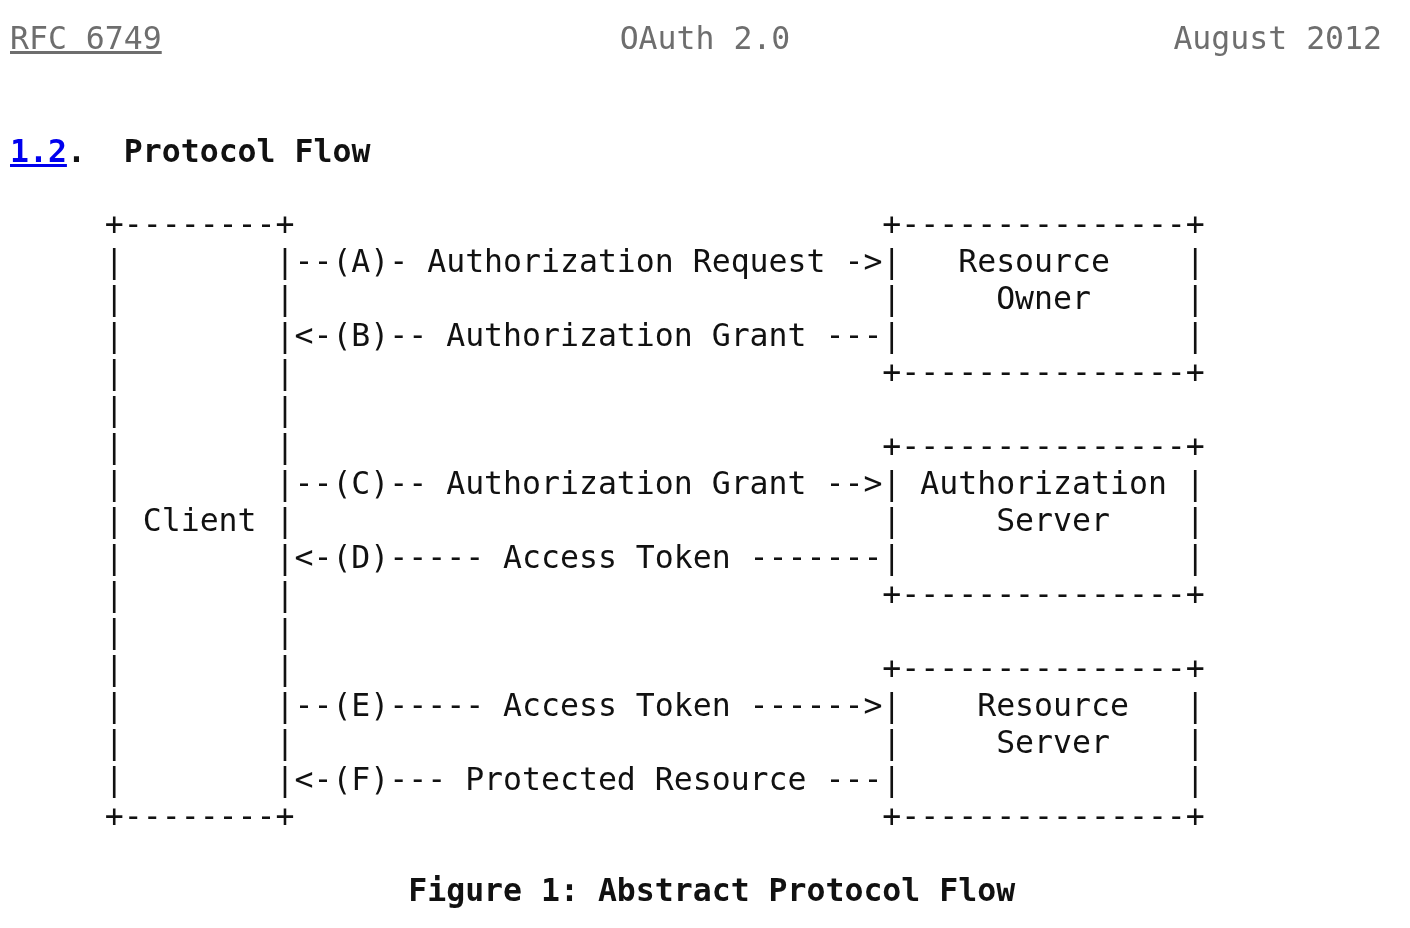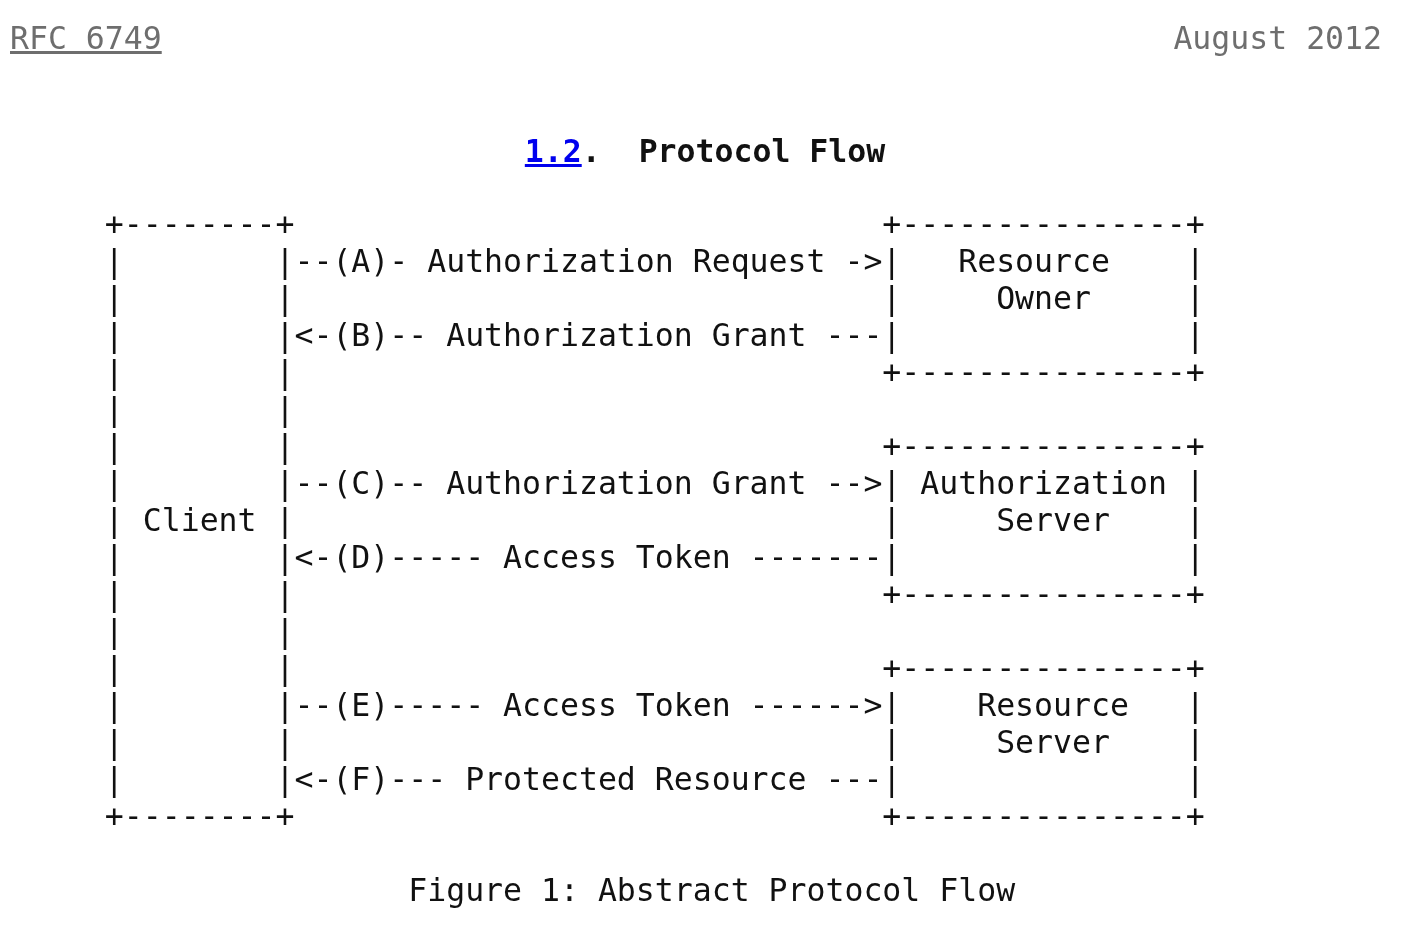--- a/index.html
+++ b/index.html
@@ -38,21 +38,20 @@
   }
   .doc-date {
     position: absolute;
     right: 18px;
     top: 0;
   }
   .section-heading {
     margin-top: 76px;
     font-weight: bold;
     white-space: pre;
-    text-align: center;
   }
   .section-link {
     color: #0000ee;
     text-decoration: underline;
     font-weight: bold;
     cursor: pointer;
   }
   pre {
     margin: 0;
     font-family: inherit;
@@ -61,29 +60,31 @@
     white-space: pre;
   }
   .ascii-diagram {
     margin-top: 36px;
     color: #111111;
   }
   .figure-caption {
     margin-top: 37px;
     padding-left: 21ch;
     color: #111111;
+    font-weight: bold;
   }
 </style>
 </head>
 <body>
 
 <div class="page">
 
   <div class="doc-header">
     <a class="rfc-link">RFC 6749</a>
+    <span class="doc-title">OAuth 2.0</span>
     <span class="doc-date">August 2012</span>
   </div>
 
   <div class="section-heading"><a class="section-link">1.2</a><span>.  </span><span>Protocol Flow</span></div>
 
   <pre class="ascii-diagram">     +--------+                               +---------------+
      |        |--(A)- Authorization Request -&gt;|   Resource    |
      |        |                               |     Owner     |
      |        |&lt;-(B)-- Authorization Grant ---|               |
      |        |                               +---------------+

